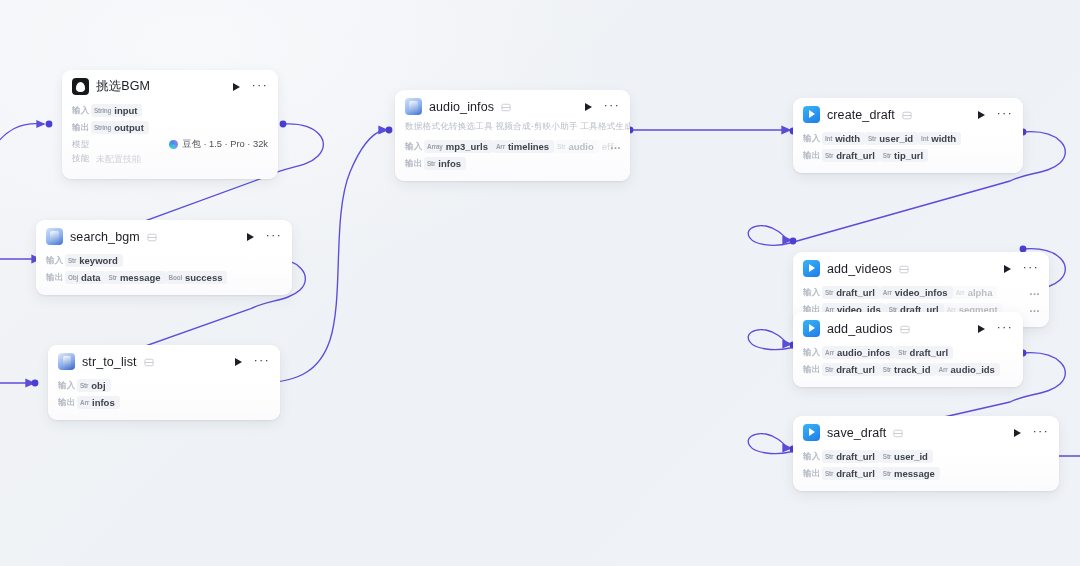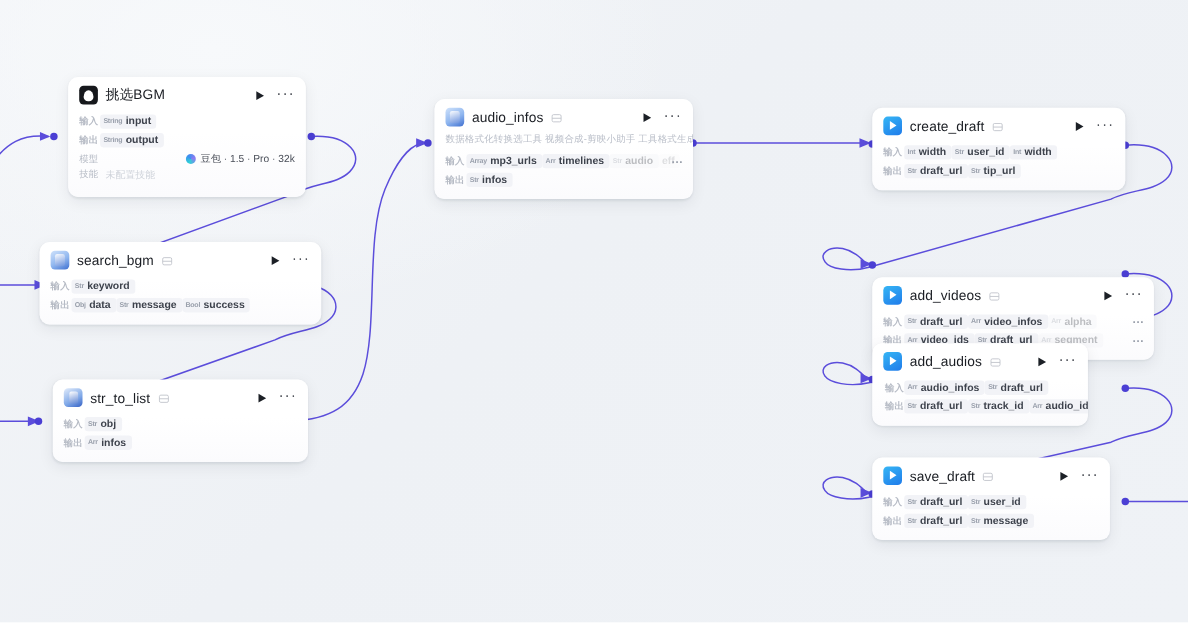--- a/index.html
+++ b/index.html
@@ -392,21 +392,21 @@
         </span>
         <span class="chip fade">
           <span class="tt">Arr</span>
           <span>segment</span>
         </span>
         <span class="more">…</span>
       </div>
     </div>
   </div>
 
-  <div class="node" id="n-add-audios" style="left:793px;top:312px;width:196px;text-align:right;">
+  <div class="node" id="n-add-audios" style="left:793px;top:312px;width:230px;">
     <div class="node-head">
       <span class="nicon blue"></span>
       <span class="ntitle">add_audios</span>
       <svg class="badge-ico" viewBox="0 0 12 11">
         <rect x="1" y="1.5" width="10" height="8" rx="1.6" fill="none" stroke="#8d93a0" stroke-width="1"></rect>
         <line x1="1" y1="5.5" x2="11" y2="5.5" stroke="#8d93a0" stroke-width="1"></line>
       </svg>
       <span class="head-sp"></span>
       <span class="play"></span>
       <span class="dots">···</span>
@@ -434,21 +434,21 @@
           <span>track_id</span>
         </span>
         <span class="chip">
           <span class="tt">Arr</span>
           <span>audio_ids</span>
         </span>
       </div>
     </div>
   </div>
 
-  <div class="node" id="n-save-draft" style="left:793px;top:416px;width:216px;">
+  <div class="node" id="n-save-draft" style="left:793px;top:416px;width:266px;">
     <div class="node-head">
       <span class="nicon blue"></span>
       <span class="ntitle">save_draft</span>
       <svg class="badge-ico" viewBox="0 0 12 11">
         <rect x="1" y="1.5" width="10" height="8" rx="1.6" fill="none" stroke="#8d93a0" stroke-width="1"></rect>
         <line x1="1" y1="5.5" x2="11" y2="5.5" stroke="#8d93a0" stroke-width="1"></line>
       </svg>
       <span class="head-sp"></span>
       <span class="play"></span>
       <span class="dots">···</span>

